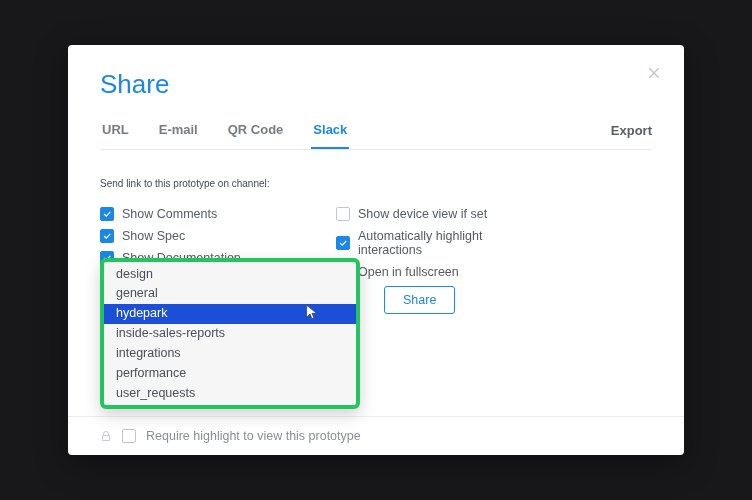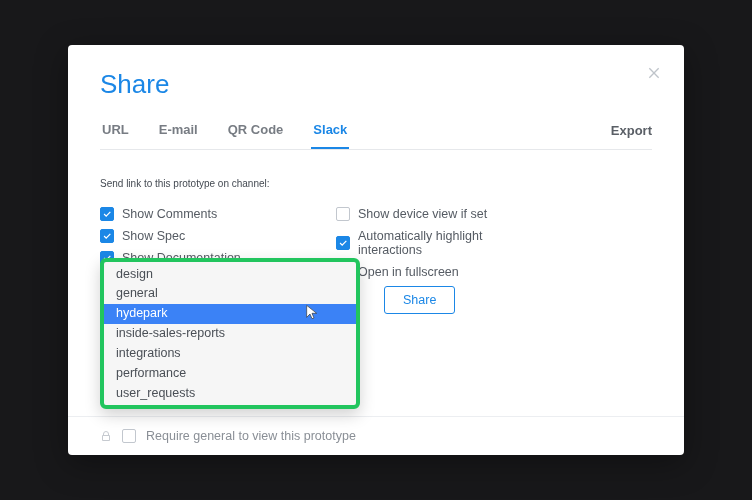--- a/index.html
+++ b/index.html
@@ -126,21 +126,21 @@
     padding: 2px 0;
   }
   .dd-item {
     font-size: 12.5px;
     color: #4a4f56;
     padding: 1.5px 12px;
     cursor: pointer;
     line-height: 1.35;
   }
   .dd-item.highlight {
-    background: #3b82f6;
+    background: #1d4ed8;
     color: #fff;
     position: relative;
   }
   .cursor-ptr {
     position: absolute;
     right: 36px;
     top: 0;
     width: 16px;
     height: 16px;
     pointer-events: none;
@@ -249,16 +249,16 @@
 
   <div class="footer">
     <span class="lock">
       <svg viewBox="0 0 24 24">
           <path d="M7 11V8a5 5 0 0 1 10 0v3M5 11h14v10H5z" fill="none" stroke="currentColor" stroke-width="2"></path>
         </svg>
     </span>
     <span class="cb" id="footer-cb">
       
     </span>
-    <span>Require general to view this prototype</span>
+    <span>Require highlight to view this prototype</span>
   </div>
 
 </div>
 
 </body></html>

